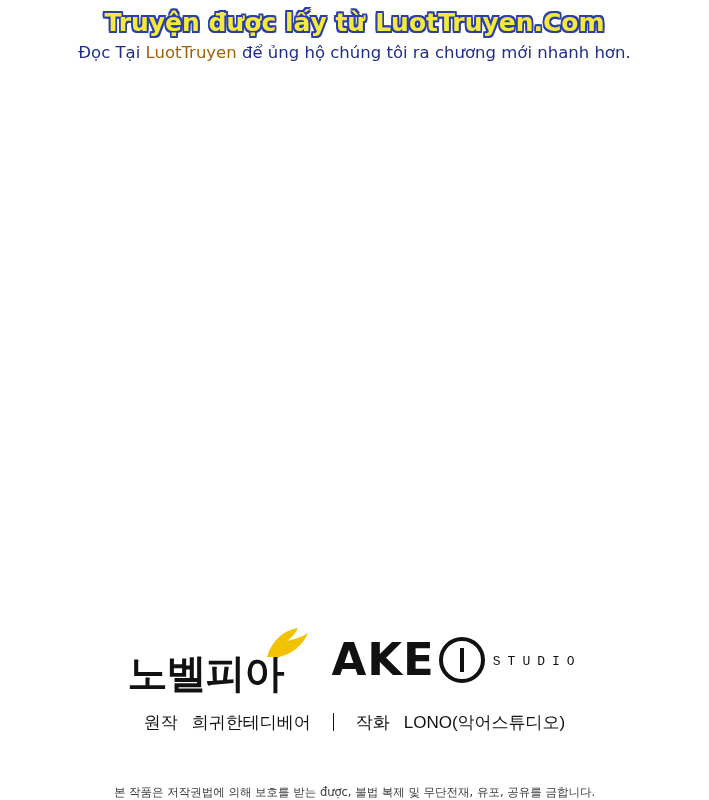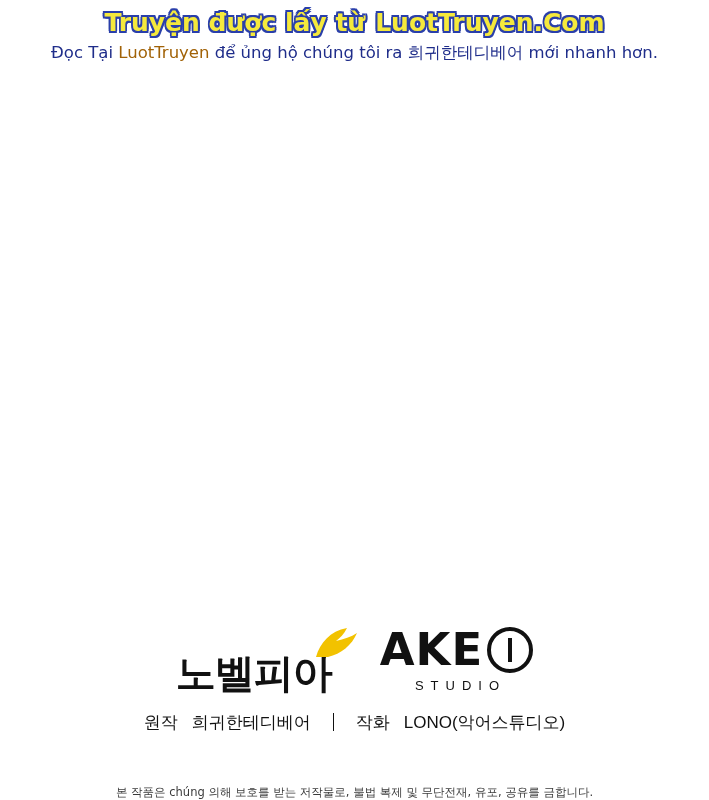--- a/index.html
+++ b/index.html
@@ -90,21 +90,21 @@
   .logo-kr-wing {
     position: absolute;
     right: -26px;
     top: 2px;
     width: 44px;
     height: 32px;
   }
 
   .logo-akeo {
     display: flex;
-    flex-direction: column;
+    flex-direction: row;
     align-items: center;
     justify-content: center;
   }
   .logo-akeo-main {
     font-family: "DejaVu Sans", sans-serif;
     font-weight: bold;
     font-size: 45px;
     letter-spacing: 1px;
     color: #111111;
     line-height: 48px;
@@ -124,21 +124,21 @@
     content: "";
     position: absolute;
     left: 50%;
     top: 7px;
     transform: translateX(-50%);
     width: 4px;
     height: 24px;
     background: #111111;
   }
   .logo-akeo-sub {
-    font-family: Liberation Sans, sans-serif;
+    font-family: Liberation Mono, monospace;
     font-size: 13px;
     letter-spacing: 7px;
     color: #111111;
     margin-top: 4px;
     margin-left: 8px;
   }
 
   
   .credits {
     position: absolute;
@@ -180,21 +180,21 @@
 </head>
 <body>
 
 <div class="page">
 
   <div class="banner">
     <div class="banner-title">
       <span>Truyện được lấy từ</span><span class="sep"></span><span>LuotTruyen.Com</span>
     </div>
     <div class="banner-line">
-      <span>Đọc Tại </span><span class="hl">LuotTruyen</span><span> để ủng hộ chúng tôi ra 희귀한테디베어 mới nhanh hơn.</span>
+      <span>Đọc Tại </span><span class="hl">LuotTruyen</span><span> để ủng hộ chúng tôi ra chương mới nhanh hơn.</span>
     </div>
   </div>
 
   <div class="logos">
 
     <div class="logo-kr">
       <span class="logo-kr-text">노벨피아</span>
       <span class="logo-kr-wing">
         <svg width="44" height="32" viewBox="0 0 44 32" xmlns="http://www.w3.org/2000/svg">
           <path d="M2 30 C6 16 16 4 33 1 C30 7 26 11 22 14 C30 12 37 10 43 6 C38 18 27 27 14 30 Z" fill="#f2c200"></path>
@@ -209,15 +209,15 @@
       </div>
       <div class="logo-akeo-sub">STUDIO</div>
     </div>
 
   </div>
 
   <div class="credits">
     <span class="label">원작</span><span class="gap-s"></span><span>희귀한테디베어</span><span class="divider"></span><span class="label">작화</span><span class="gap-s"></span><span>LONO(악어스튜디오)</span>
   </div>
 
-  <div class="copyright">본 작품은 chúng 의해 보호를 받는 저작물로, 불법 복제 및 무단전재, 유포, 공유를 금합니다.</div>
+  <div class="copyright">본 작품은 저작권법에 의해 보호를 받는 được, 불법 복제 및 무단전재, 유포, 공유를 금합니다.</div>
 
 </div>
 
 </body></html>

